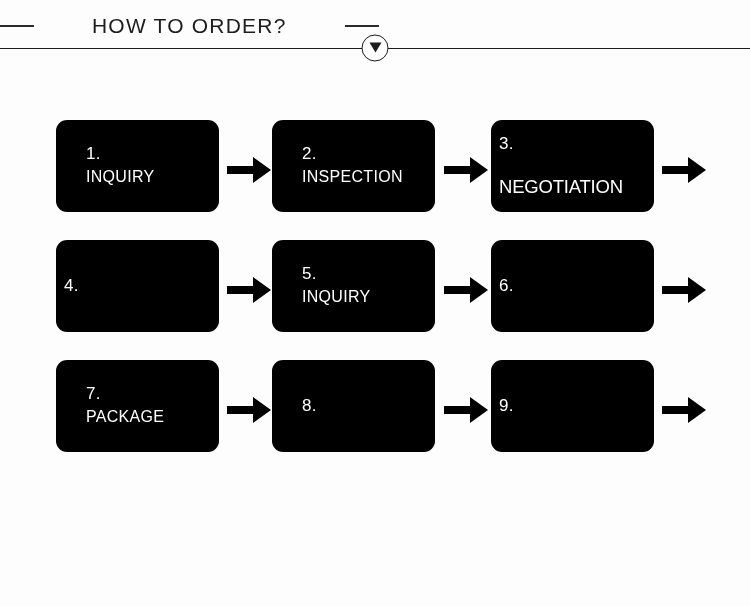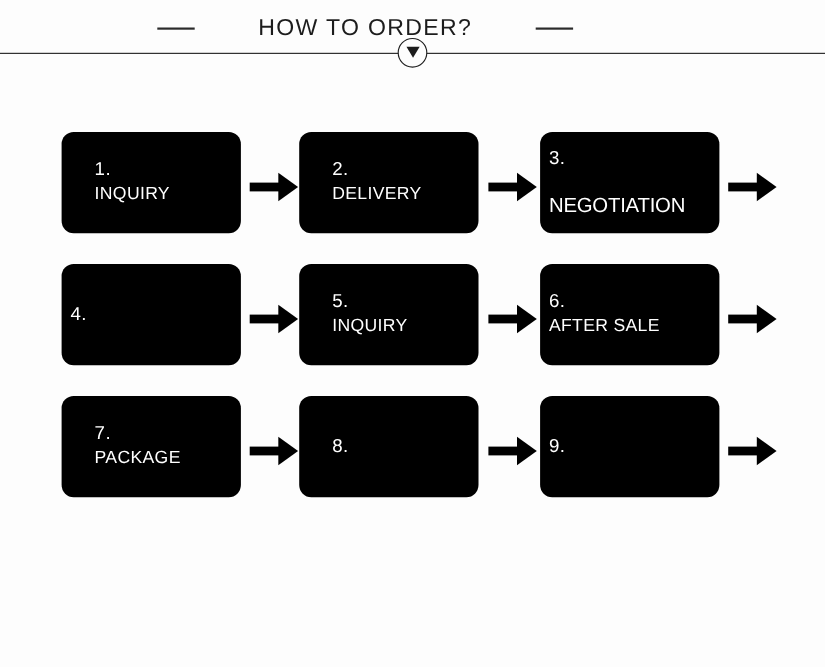--- a/index.html
+++ b/index.html
@@ -20,21 +20,21 @@
     position: relative;
     height: 80px;
   }
   #header-title-row {
     position: absolute;
     top: 14px;
     left: 0;
     width: 664px;
     display: flex;
     align-items: center;
-    justify-content: center;
+    justify-content: flex-start;
     gap: 58px;
   }
   .title-dash {
     width: 34px;
     height: 2px;
     background: #2b2b2b;
     flex: 0 0 auto;
   }
   #header-title {
     font-size: 21px;
@@ -183,21 +183,21 @@
       </div>
     </div>
     <div class="arrow a0">
       <span class="shaft"></span>
       <span class="head"></span>
     </div>
 
     <div class="step-cell col1">
       <div class="step-box pad-narrow">
         <span class="step-num">2.</span>
-        <span class="step-label">DELIVERY</span>
+        <span class="step-label">INSPECTION</span>
       </div>
     </div>
     <div class="arrow a1">
       <span class="shaft"></span>
       <span class="head"></span>
     </div>
 
     <div class="step-cell col2">
       <div class="step-box pad-wide">
         <span class="step-num">3.</span>
@@ -228,21 +228,20 @@
       </div>
     </div>
     <div class="arrow a1">
       <span class="shaft"></span>
       <span class="head"></span>
     </div>
 
     <div class="step-cell col2">
       <div class="step-box pad-wide">
         <span class="step-num">6.</span>
-        <span class="step-label">AFTER SALE</span>
       </div>
     </div>
     <div class="arrow a2">
       <span class="shaft"></span>
       <span class="head"></span>
     </div>
   </div>
 
   <div class="flow-row">
     <div class="step-cell col0">

